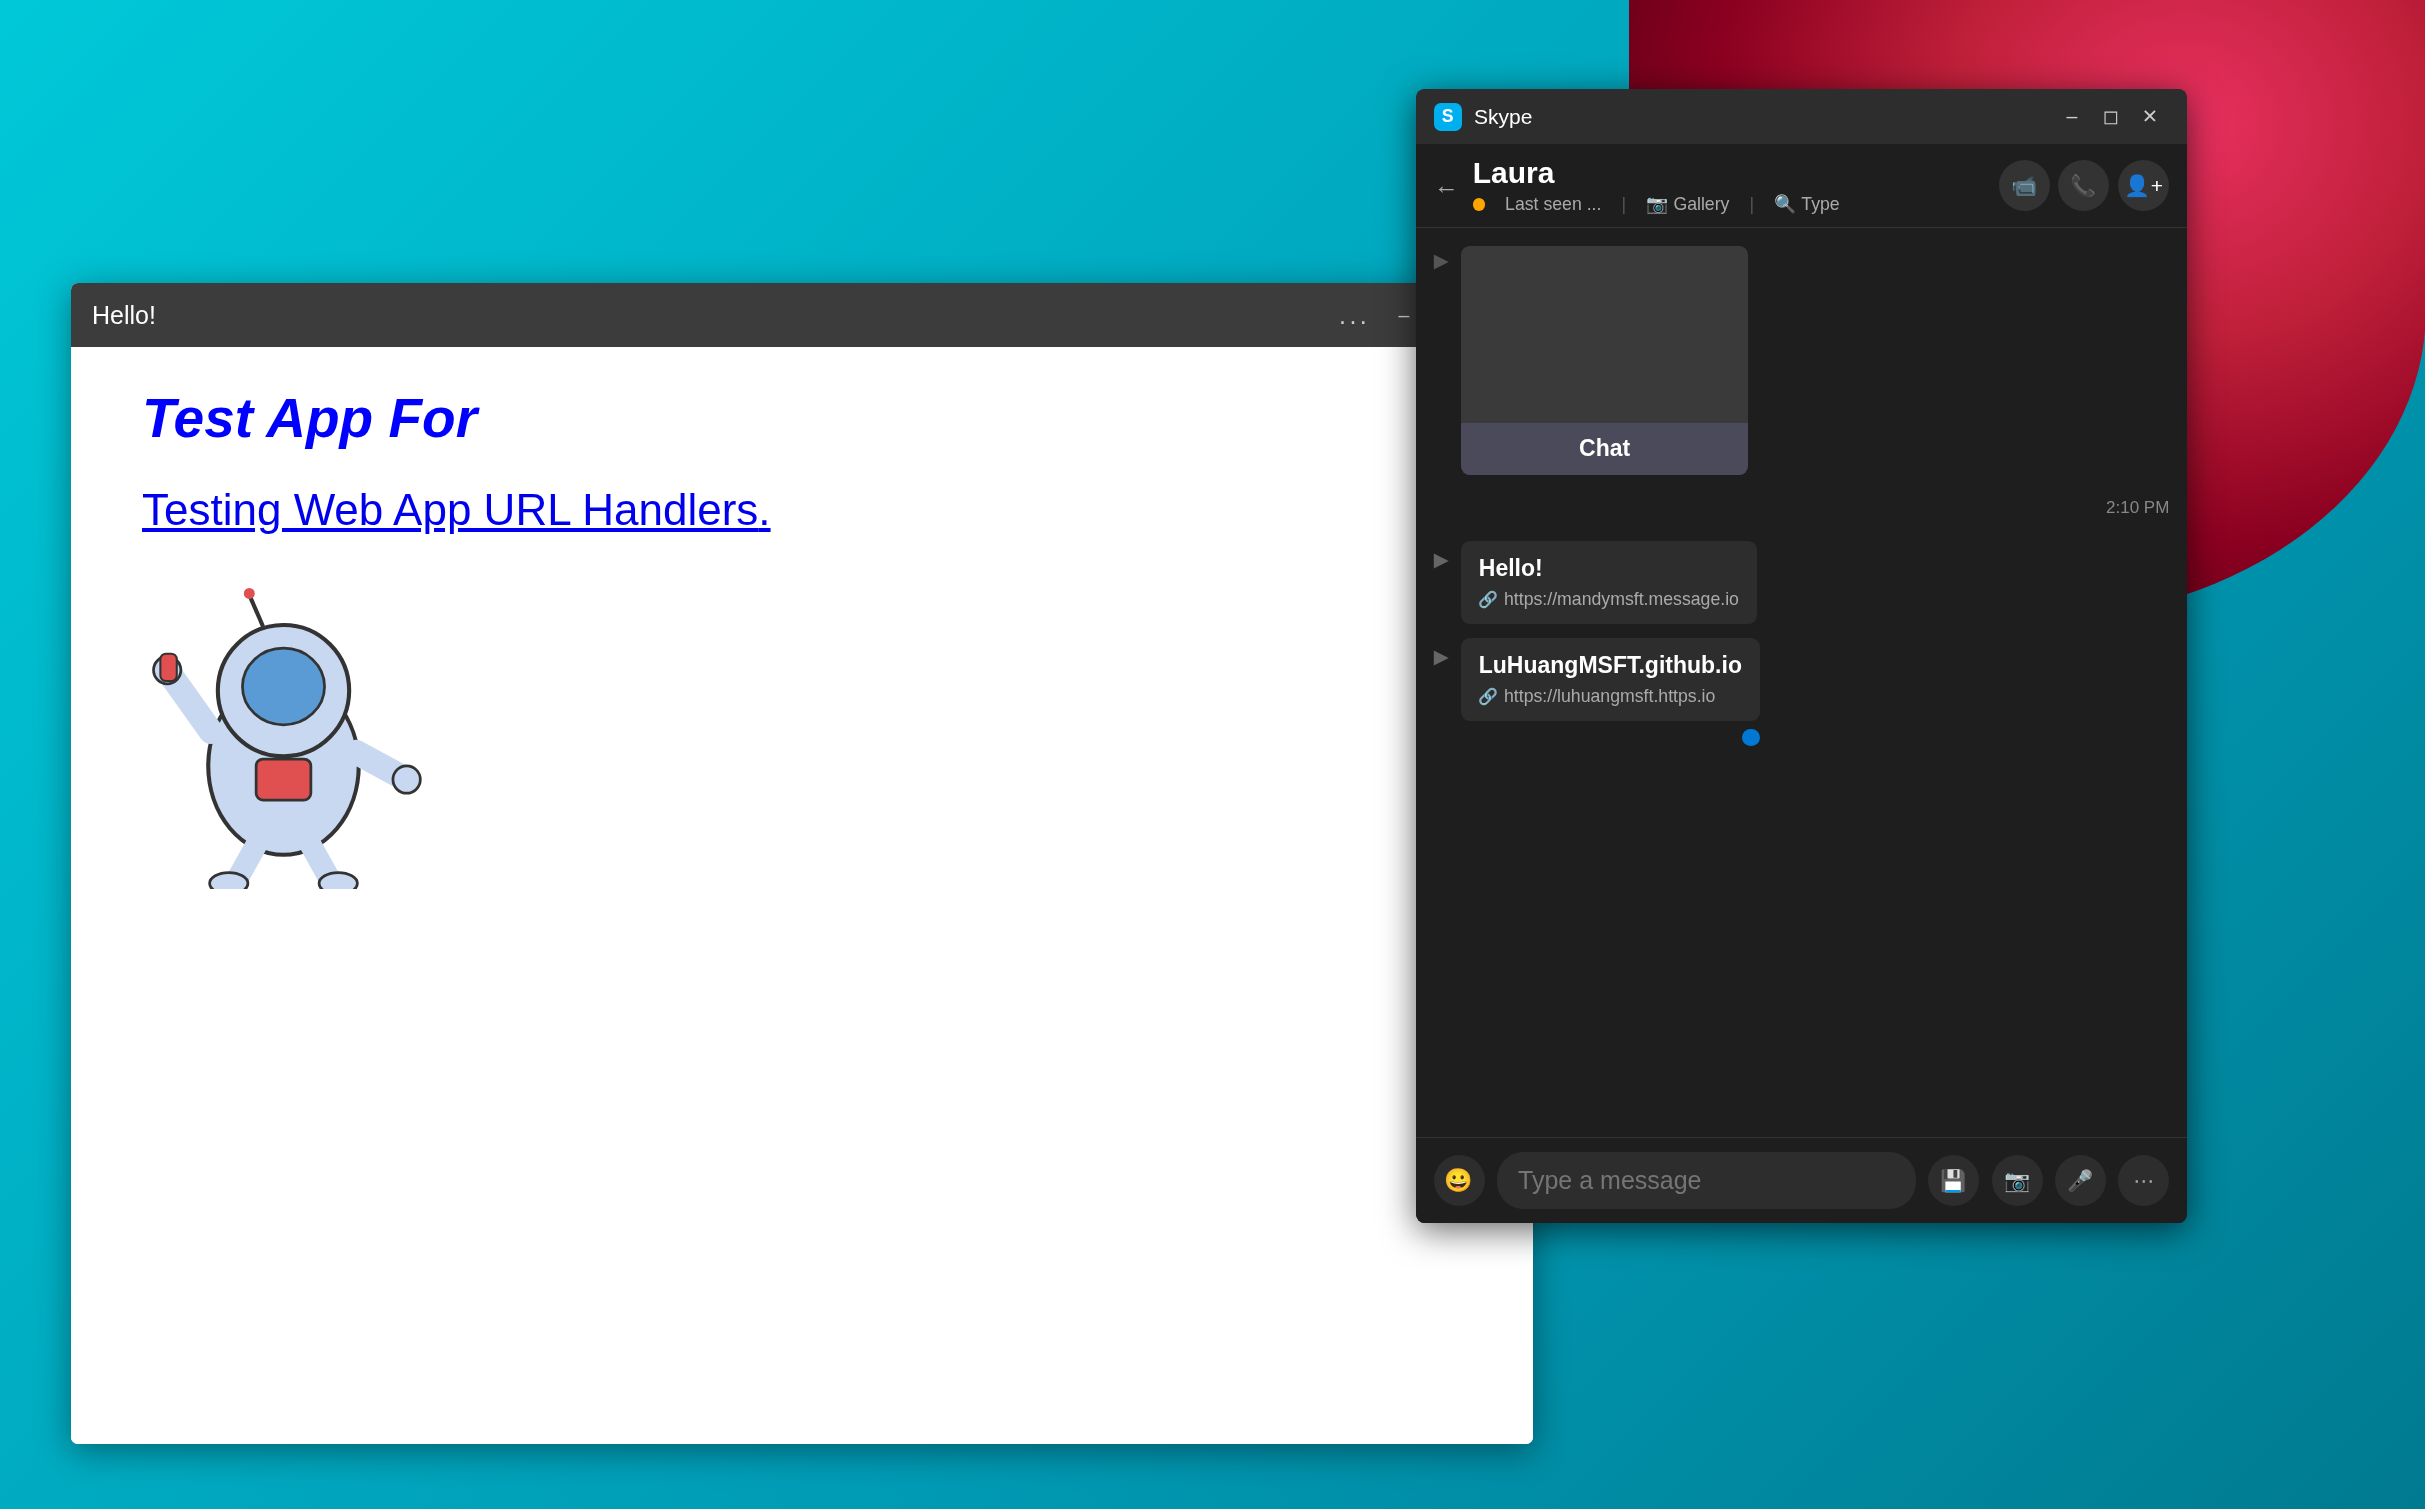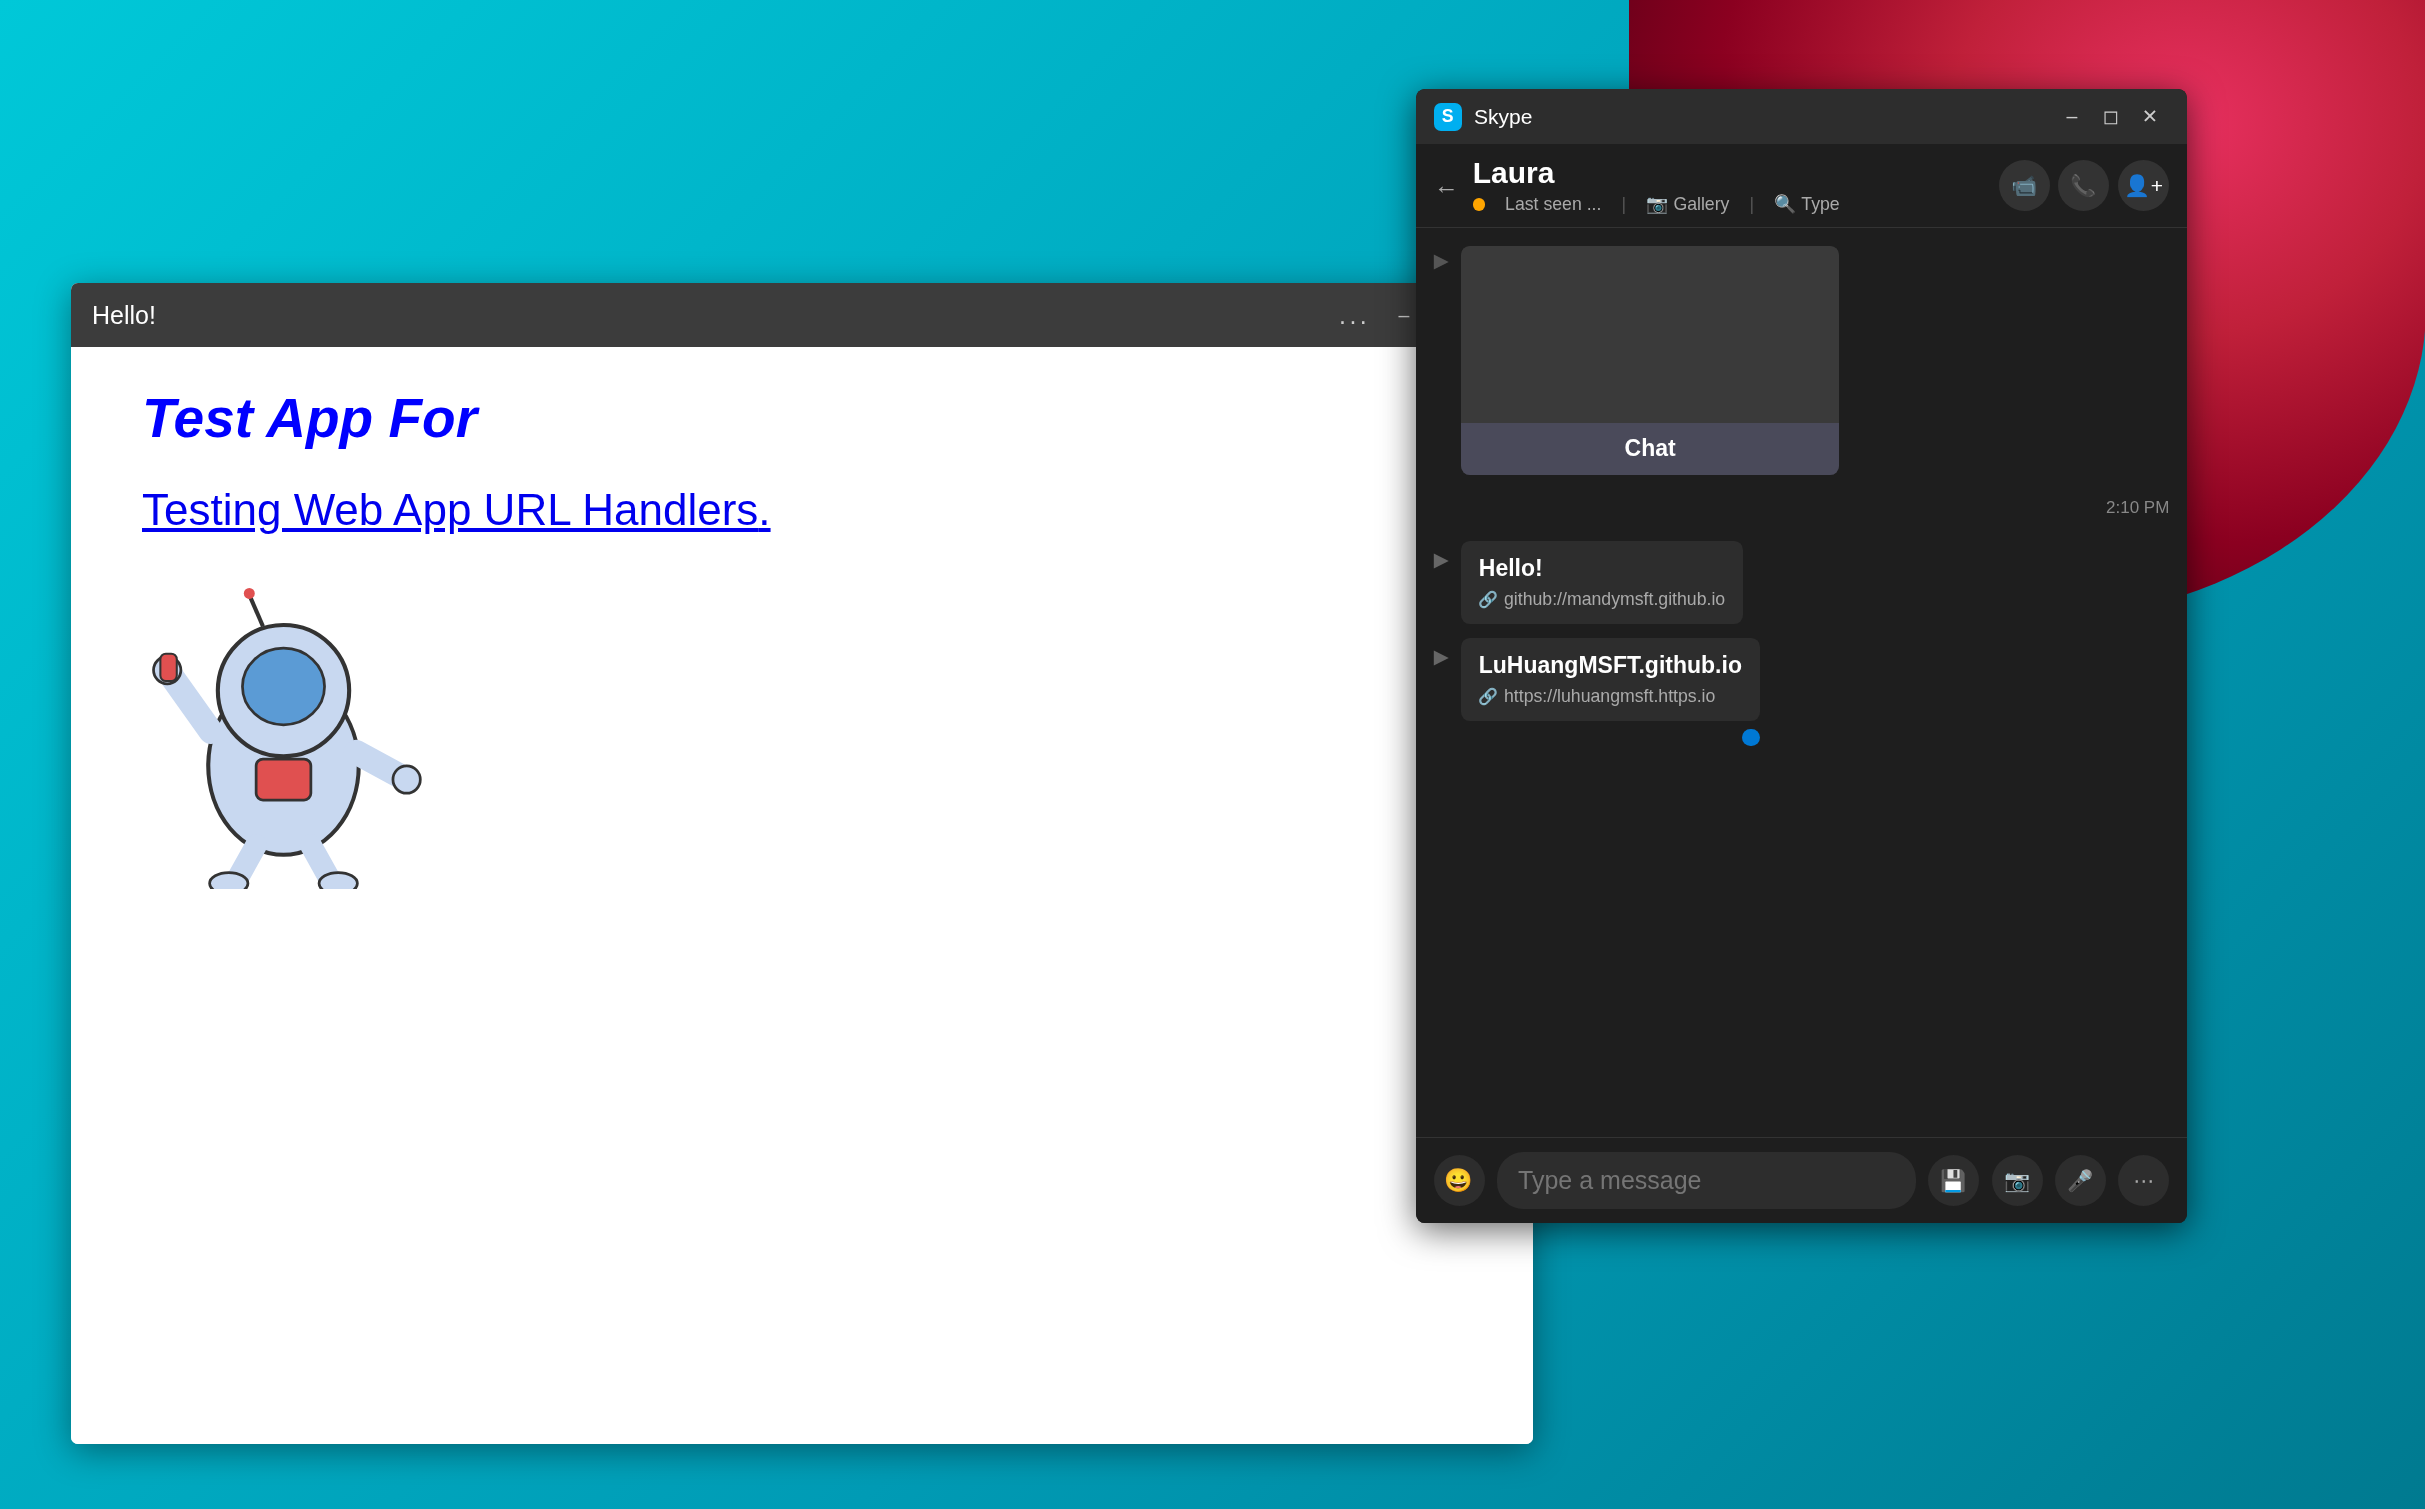--- a/index.html
+++ b/index.html
@@ -267,21 +267,21 @@
     .preview-icon {
       color: #555;
       font-size: 19.5px;
       padding-top: 3.5px;
     }
 
     .preview-box {
       background: #2d2d2d;
       border-radius: 8.9px;
       overflow: hidden;
-      width: 378px;
+      width: 287px;
     }
 
     .preview-image-area {
       width: 100%;
       height: 177px;
       background: #3a3a3a;
     }
 
     .preview-chat-label {
       padding: 12.4px 17.7px;
@@ -519,21 +519,21 @@
 
 
     <div class="message-timestamp">2:10 PM</div>
 
     <div class="message-group">
       <span class="msg-play-icon">▶</span>
       <div class="message-bubble">
         <div class="message-text">Hello!</div>
         <div class="message-link">
           <span class="link-icon">🔗</span>
-          <span>github://mandymsft.github.io</span>
+          <span>https://mandymsft.message.io</span>
         </div>
       </div>
     </div>
 
     <div class="message-group">
       <span class="msg-play-icon">▶</span>
       <div style="display:flex;flex-direction:column;align-items:flex-end;gap:17px;">
         <div class="message-bubble">
           <div class="message-text">LuHuangMSFT.github.io</div>
           <div class="message-link">

